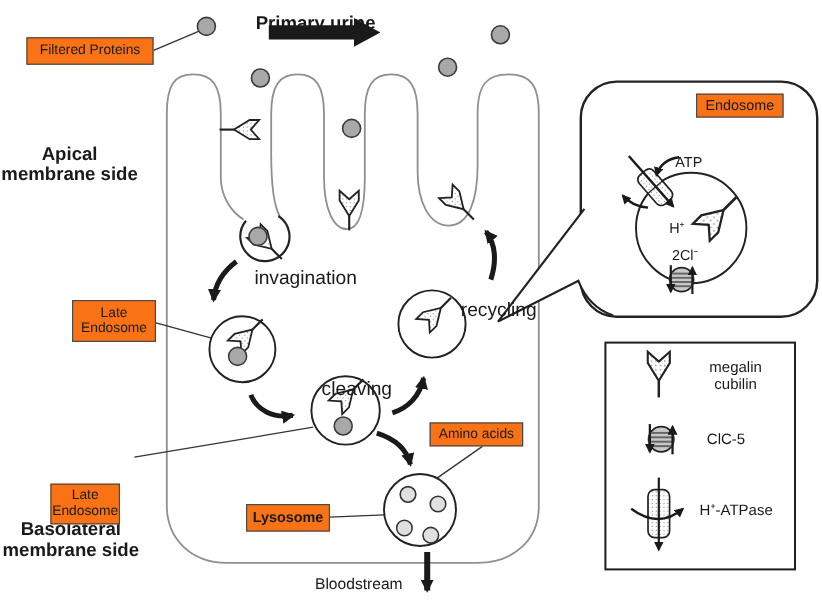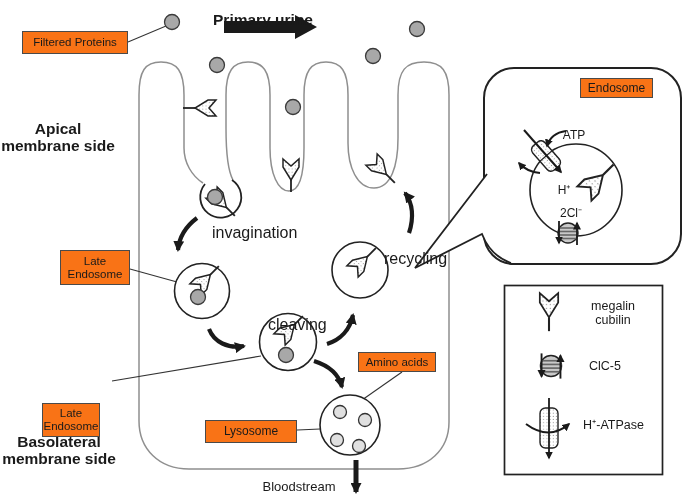--- a/index.html
+++ b/index.html
@@ -167,21 +167,21 @@
   </div>
 </div>
 
 <div class="box" style="left:42px;top:363px;width:58px;height:34px;margin-top:40px;">
   <div>
     <div>Late</div>
     <div>Endosome</div>
   </div>
 </div>
 
-<div class="box" style="left:205px;top:420px;width:92px;height:23px;font-size:12px;">Lysosome</div>
+<div class="box" style="left:205px;top:420px;width:70px;height:23px;font-size:12px;font-weight:bold;">Lysosome</div>
 
 <div class="box" style="left:358px;top:352px;width:78px;height:20px;">Amino acids</div>
 
 <div class="box" style="left:580px;top:78px;width:73px;height:20px;font-size:12px;">Endosome</div>
 
 <div class="lbl sm ctr" style="left:212px;top:224px;width:62px;">invagination</div>
 <div class="lbl sm ctr" style="left:268px;top:298px;width:44px;margin-top:18px;">cleaving</div>
 <div class="lbl sm ctr" style="left:384px;top:250px;width:44px;text-align:right;">recycling</div>
 <div class="lbl ctr" style="left:259px;top:479px;width:80px;font-size:13px;">Bloodstream</div>
 

